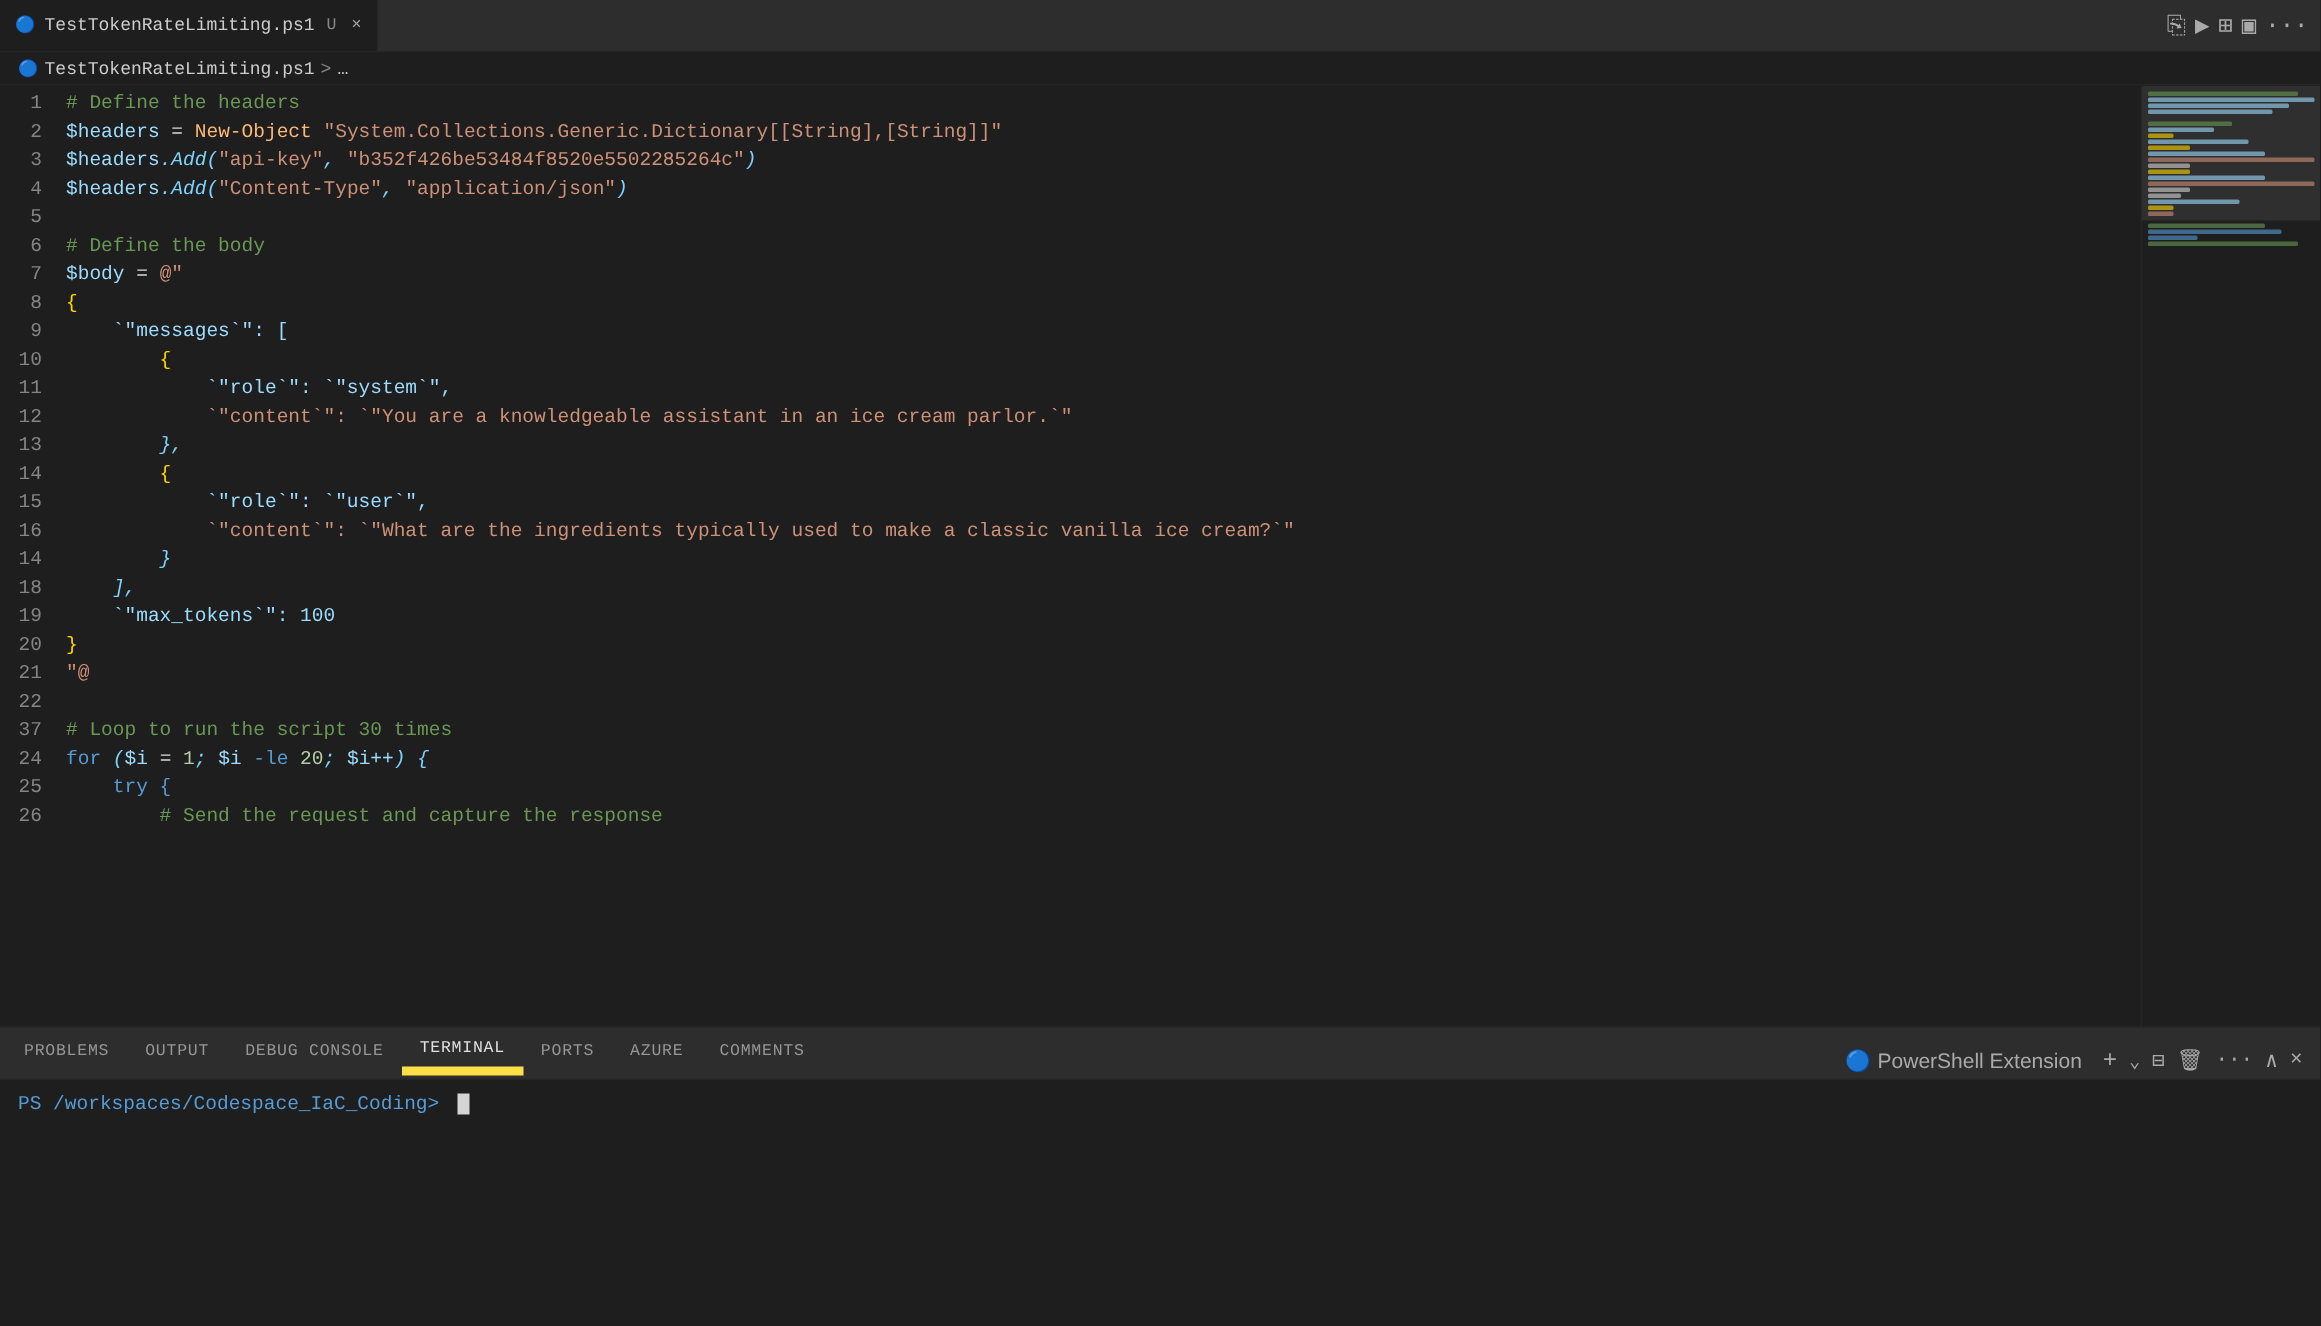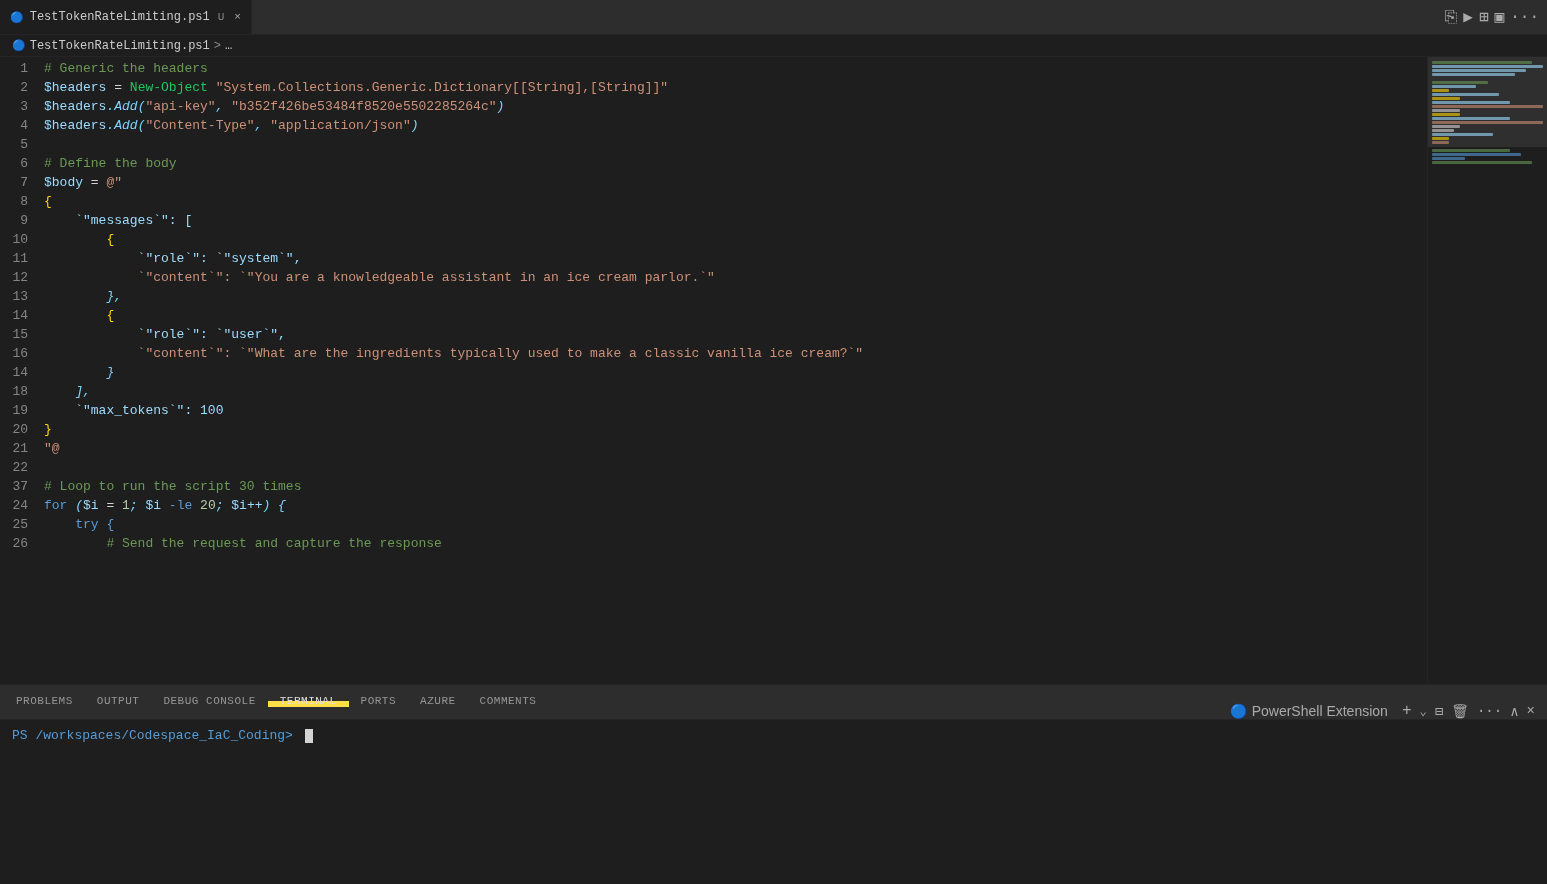--- a/index.html
+++ b/index.html
@@ -122,21 +122,21 @@
     
     .c-comment { color: #6a9955; }
     .c-variable { color: #9cdcfe; }
     .c-operator { color: #d4d4d4; }
     .c-string { color: #ce9178; }
     .c-keyword { color: #569cd6; }
     .c-number { color: #b5cea8; }
     .c-json-key { color: #9cdcfe; }
     .c-bracket { color: #ffd700; }
     .c-plain { color: #7dd3fc; font-style: italic; }
-    .c-cmdlet { color: #22c55e; }
+    .c-cmdlet { color: #fdba74; }
 
     
     .minimap {
       width: 120px;
       background: #1e1e1e;
       border-left: 1px solid #252526;
       flex-shrink: 0;
       position: relative;
       overflow: hidden;
     }
@@ -163,25 +163,25 @@
       background: #1e1e1e;
       border-top: 1px solid #252526;
       flex-shrink: 0;
       display: flex;
       flex-direction: column;
       height: 200px;
     }
 
     .panel-tabs {
       display: flex;
-      align-items: flex-start;
+      align-items: flex-end;
       height: 35px;
       background: #2d2d2d;
       border-bottom: 1px solid #252526;
-      padding: 16px 4px;
+      padding: 2px 4px;
     }
 
     .panel-tab {
       padding: 0 12px;
       height: 100%;
       display: flex;
       align-items: center;
       font-size: 11px;
       color: #969696;
       cursor: pointer;
@@ -271,21 +271,21 @@
   <span class="bc-sep">&gt;</span>
   <span>…</span>
 </div>
 
 <div class="editor-area">
 
   <div class="code-editor">
     <div class="code-lines" id="code-lines-container">
     <div class="code-line">
           <div class="line-number">1</div>
-          <div class="line-content"><span class="c-comment"># Generic the headers</span></div>
+          <div class="line-content"><span class="c-comment"># Define the headers</span></div>
         </div>
         <div class="code-line">
           <div class="line-number">2</div>
           <div class="line-content"><span class="c-variable">$headers</span><span class="c-operator"> = </span><span class="c-cmdlet">New-Object</span><span class="c-plain"> </span><span class="c-string">"System.Collections.Generic.Dictionary[[String],[String]]"</span></div>
         </div>
         <div class="code-line">
           <div class="line-number">3</div>
           <div class="line-content"><span class="c-variable">$headers</span><span class="c-plain">.Add(</span><span class="c-string">"api-key"</span><span class="c-plain">, </span><span class="c-string">"b352f426be53484f8520e5502285264c"</span><span class="c-plain">)</span></div>
         </div>
         <div class="code-line">

